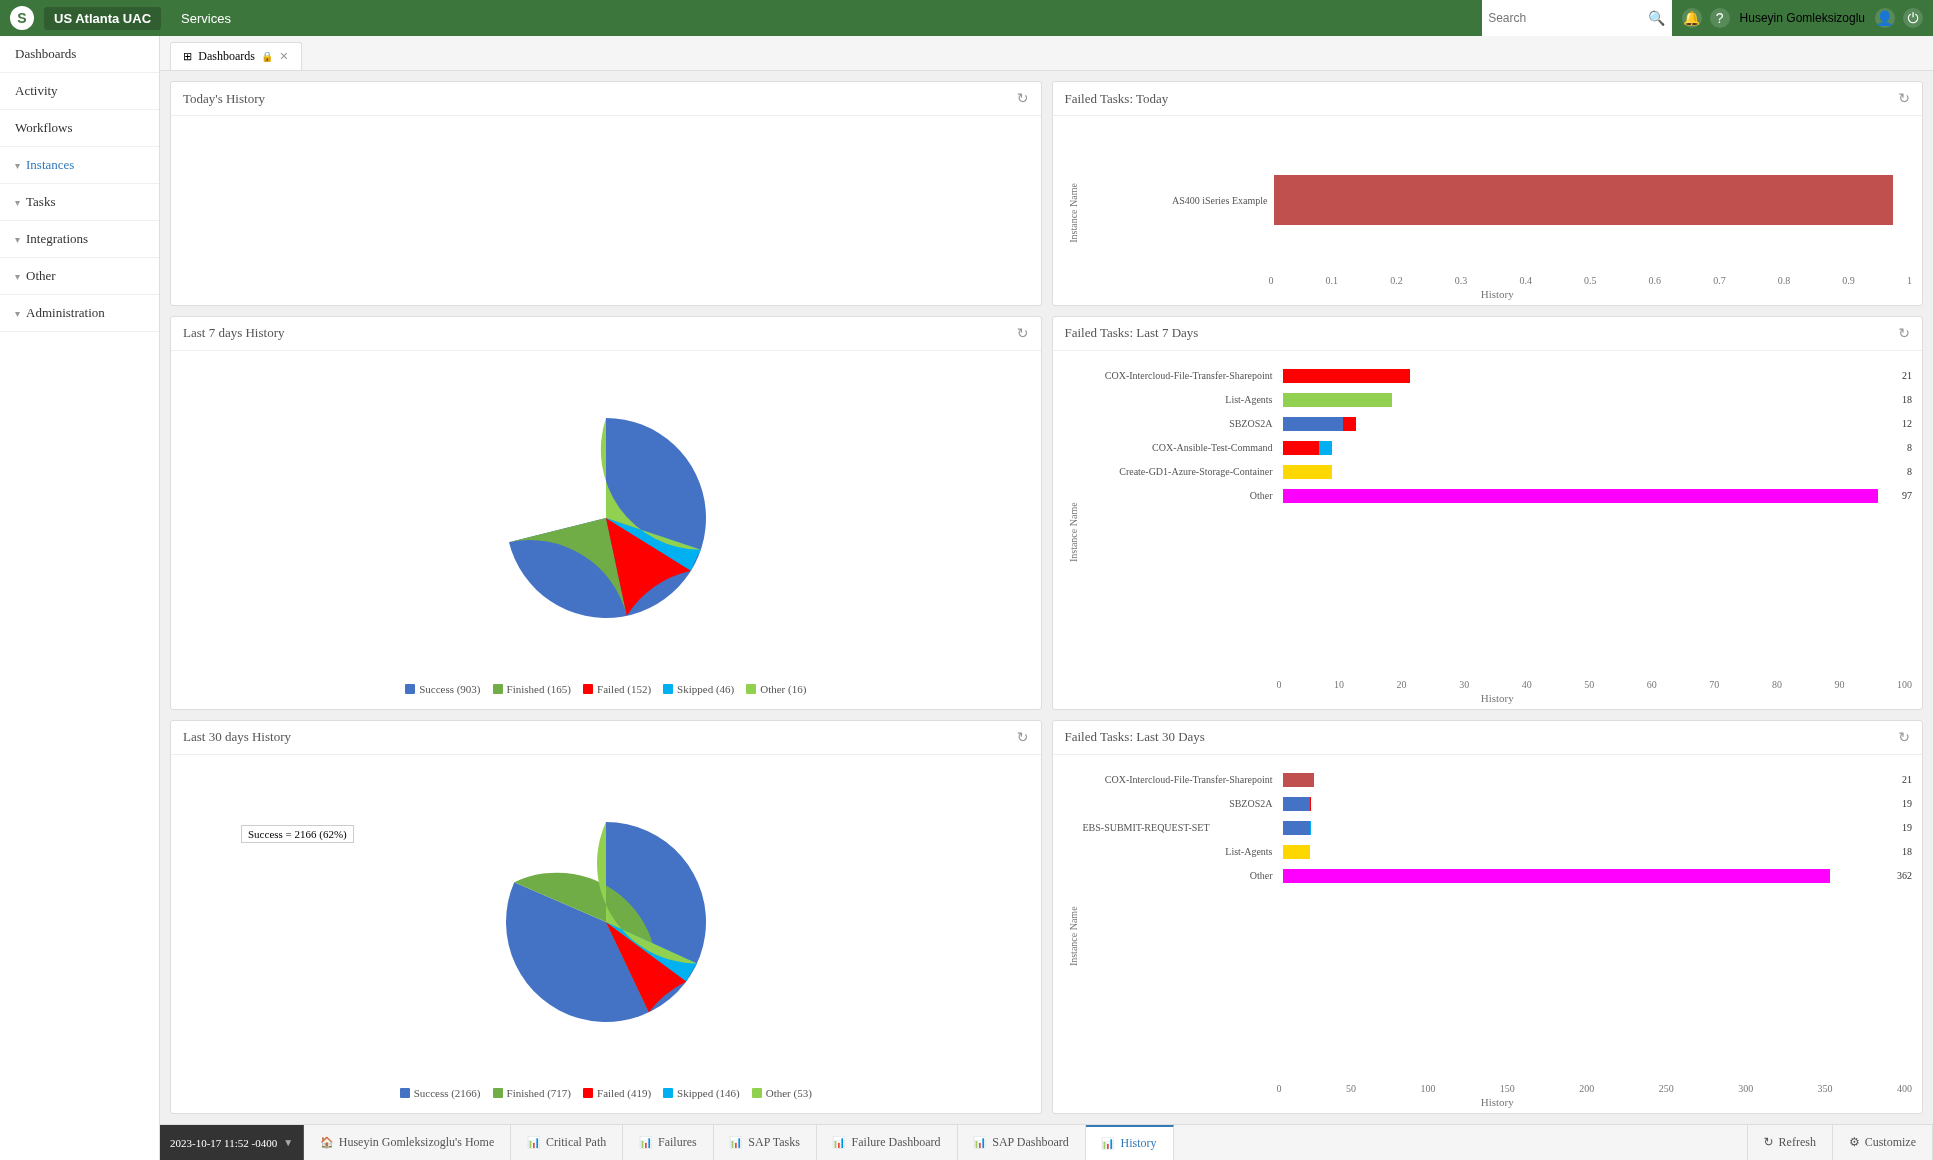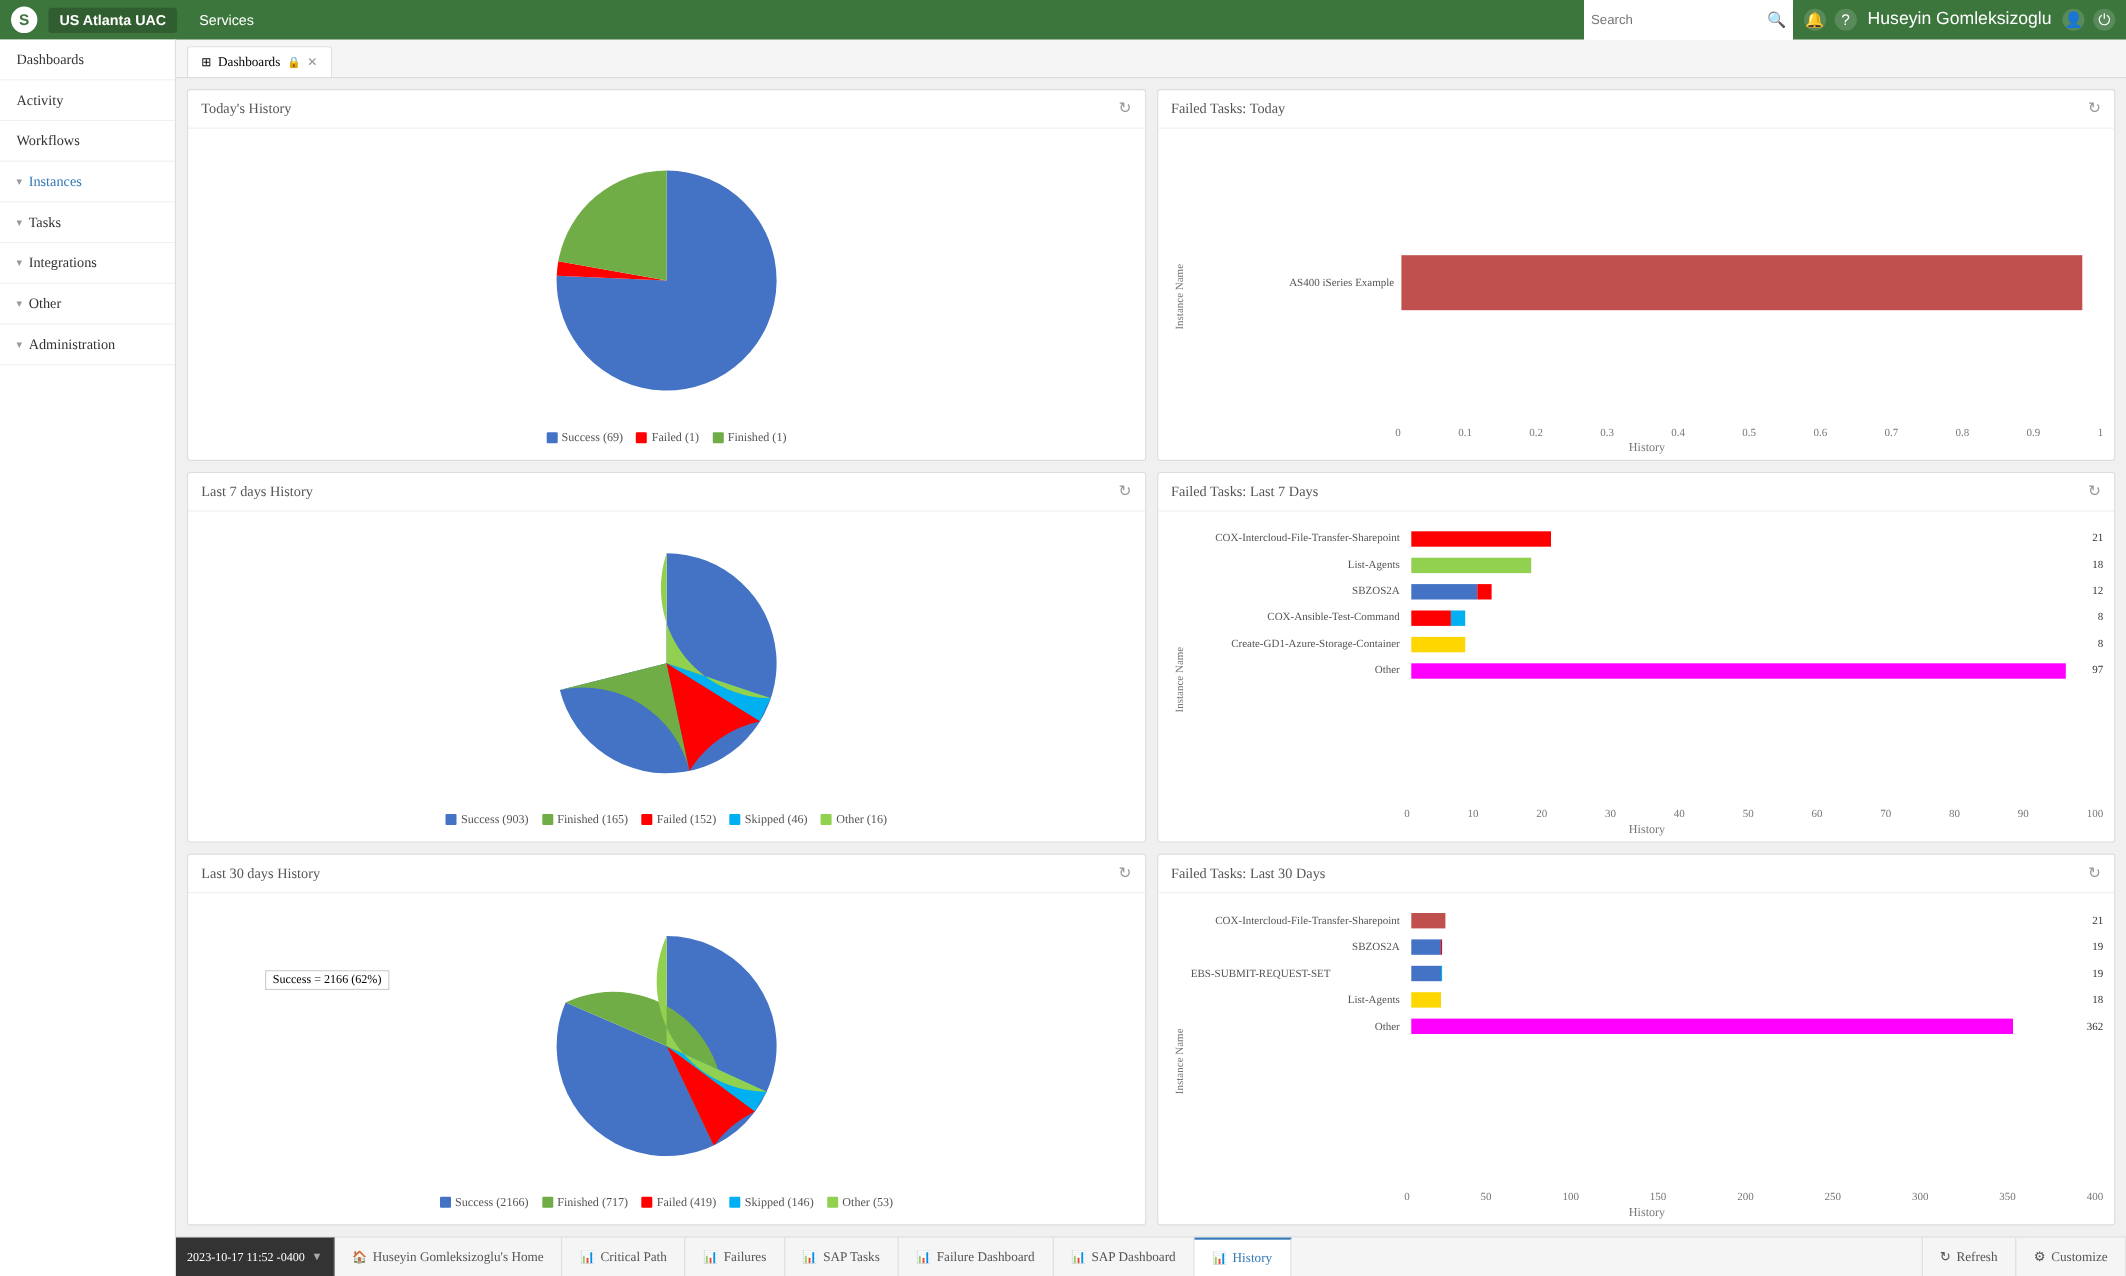--- a/index.html
+++ b/index.html
@@ -7,21 +7,21 @@
 
     
     .topbar { display: flex; align-items: center; background: #3c763d; height: 36px; padding: 0 10px; gap: 10px; }
     .topbar-logo { background: #fff; color: #3c763d; font-weight: bold; font-size: 14px; border-radius: 50%; width: 24px; height: 24px; display: flex; align-items: center; justify-content: center; flex-shrink: 0; }
     .topbar-app { color: #fff; font-size: 13px; font-weight: bold; background: rgba(0,0,0,0.2); padding: 4px 10px; border-radius: 3px; }
     .topbar-services { color: #fff; font-size: 13px; padding: 3px 10px; cursor: pointer; }
     .topbar-spacer { flex: 1; }
     .topbar-search { display: flex; align-items: center; background: #fff; border-radius: 3px; padding: 4px 6px; height: 40px; }
     .topbar-search input { border: none; outline: none; font-size: 12px; width: 160px; }
     .topbar-search-icon { color: #555; font-size: 14px; }
-    .topbar-user { color: #ffffff; font-size: 16px; }
+    .topbar-user { color: #000000; font-size: 12px; }
     .topbar-icons { display: flex; gap: 8px; align-items: center; }
     .topbar-icon { color: #fff; font-size: 14px; cursor: pointer; width: 20px; height: 20px; display: flex; align-items: center; justify-content: center; border-radius: 50%; background: rgba(255,255,255,0.15); }
 
     
     .layout { display: flex; height: calc(1160px - 36px); font-family: Liberation Serif, serif; }
 
     
     .sidebar { width: 160px; background: #fff; border-right: 1px solid #ddd; flex-shrink: 0; padding-top: 0; overflow-y: auto; }
     .sidebar-item { padding: 10px 15px; font-size: 13px; color: #333; cursor: pointer; display: flex; align-items: center; gap: 6px; border-bottom: 1px solid #f0f0f0; }
     .sidebar-item .arrow { font-size: 10px; color: #999; }
@@ -142,46 +142,20 @@
       </div>
     </div>
 
     <div class="content">
 
       <div class="panel">
         <div class="panel-header">
           <span>Today's History</span>
           <span class="panel-refresh">↻</span>
         </div>
-        <div class="panel-body">
-          <div class="pie-container">
-            <svg width="200" height="200" viewBox="-1 -1 2 2" class="pie" style="transform:rotate(-90deg)">
-
-              <path d="M0,0 L1,0 A1,1,0,1,1,0.04361939166,-0.99904821871 Z" fill="#4472C4"></path>
-
-              <path d="M0,0 L0.04361939166,-0.99904821871 A1,1,0,0,1,0.17431148549,-0.98468664974 Z" fill="#FF0000"></path>
-
-              <path d="M0,0 L0.17431148549,-0.98468664974 A1,1,0,0,1,1,0 Z" fill="#70AD47"></path>
-            </svg>
-          </div>
-          <div class="pie-legend">
-            <div class="legend-item">
-              <div class="legend-dot" style="background:#4472C4;"></div>
-              <span>Success (69)</span>
-            </div>
-            <div class="legend-item">
-              <div class="legend-dot" style="background:#FF0000;"></div>
-              <span>Failed (1)</span>
-            </div>
-            <div class="legend-item">
-              <div class="legend-dot" style="background:#70AD47;"></div>
-              <span>Finished (1)</span>
-            </div>
-          </div>
-        </div>
       </div>
 
       <div class="panel">
         <div class="panel-header">
           <span>Failed Tasks: Today</span>
           <span class="panel-refresh">↻</span>
         </div>
         <div class="panel-body" style="padding:10px 10px 5px;">
           <div class="bar-chart-inner">
             <div class="bar-chart-y-label">Instance Name</div>

